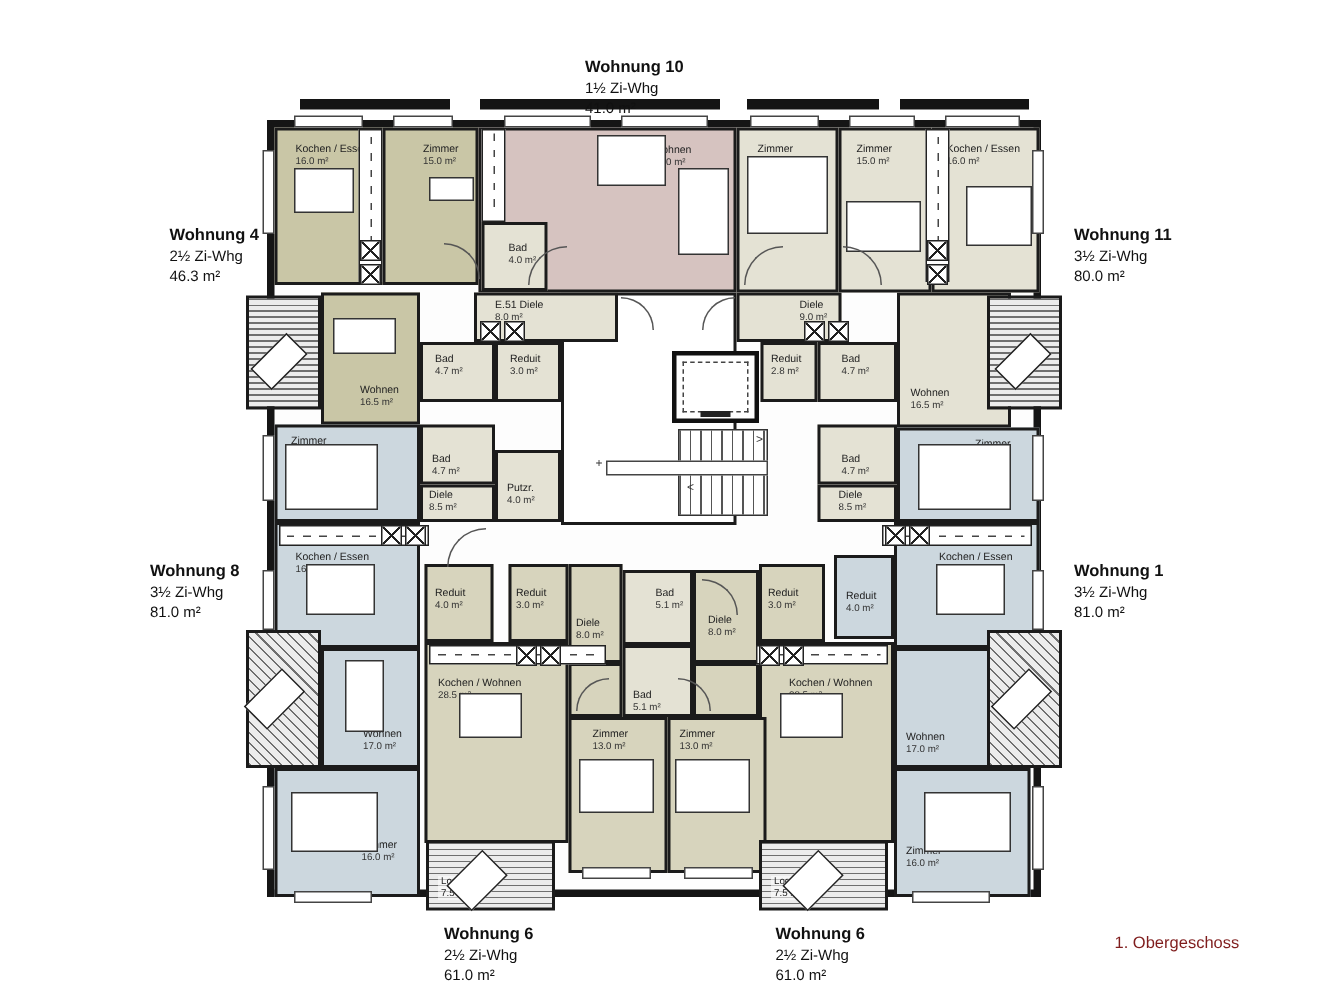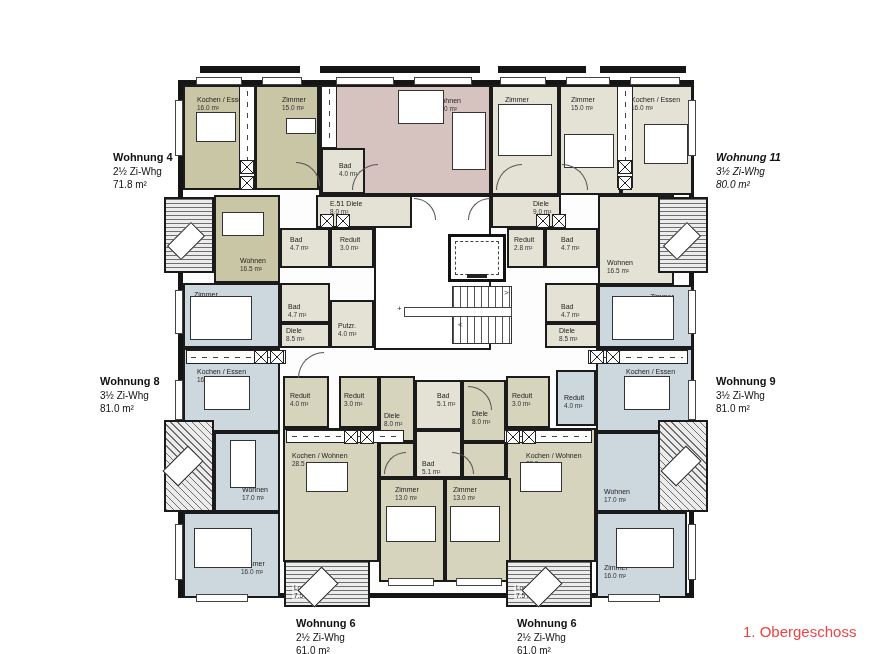--- a/index.html
+++ b/index.html
@@ -29,21 +29,21 @@
         border-top-left-radius:100%;}
   .stairs{position:absolute;border:1px solid #333;
         background:repeating-linear-gradient(90deg,#555 0 1px,transparent 1px 7px),#fff;}
   .landing{position:absolute;background:#fff;border:1px solid #444;}
   .lift{position:absolute;border:3px solid #111;background:#fff;}
   .liftcar{position:absolute;left:4px;top:4px;right:4px;bottom:4px;border:1px dashed #444;}
   .liftbar{position:absolute;left:30%;right:30%;bottom:1px;height:4px;background:#222;}
   .glyph{position:absolute;font-size:8px;color:#333;}
   .apt{position:absolute;font-size:10px;line-height:1.32;color:#111;white-space:nowrap;}
   .apt .nm{font-weight:bold;font-size:11px;}
-  .floor{position:absolute;font-size:15px;color:#ef4444;white-space:nowrap;}
+  .floor{position:absolute;font-size:11px;color:#7f1d1d;white-space:nowrap;}
 </style>
 </head>
 <body>
 
 <div id="plan">
   <div class="floor" style="left:743px;top:623px">1. Obergeschoss</div>
 <div class="outline" style="left: 178px; top: 80px; width: 516px; height: 518px;"></div>
     <div class="room" style="left: 183px; top: 85px; width: 72px; height: 105px; background: rgb(201, 198, 166);">
       <div class="rlabel" style="left: 12px; top: 9px;"><span class="name">Kochen / Essen</span><span class="area">16.0 m²</span></div>
     </div>
@@ -260,37 +260,42 @@
     <div class="door" style="left: 296px; top: 162px; width: 24px; height: 24px; transform: rotate(90deg);"></div>
     <div class="door" style="left: 496px; top: 164px; width: 26px; height: 26px; transform: rotate(0deg);"></div>
     <div class="door" style="left: 562px; top: 164px; width: 26px; height: 26px; transform: rotate(90deg);"></div>
     <div class="door" style="left: 298px; top: 352px; width: 26px; height: 26px; transform: rotate(0deg);"></div>
     <div class="door" style="left: 468px; top: 386px; width: 24px; height: 24px; transform: rotate(90deg);"></div>
     <div class="door" style="left: 384px; top: 452px; width: 22px; height: 22px; transform: rotate(0deg);"></div>
     <div class="door" style="left: 452px; top: 452px; width: 22px; height: 22px; transform: rotate(90deg);"></div>
     <div class="glyph" style="left: 397px; top: 304px;">+</div>
     <div class="glyph" style="left: 504px; top: 288px;">&gt;</div>
     <div class="glyph" style="left: 458px; top: 320px;">&lt;</div>
+    <div class="apt" style="left: 390px; top: 38px;">
+      <div class="nm">Wohnung 10</div>
+      <div>1½ Zi-Whg</div>
+      <div>41.0 m²</div>
+    </div>
     <div class="apt" style="left: 113px; top: 150px;">
       <div class="nm">Wohnung 4</div>
       <div>2½ Zi-Whg</div>
-      <div>71.8 m²</div>
-    </div>
-    <div class="apt" style="left: 716px; top: 150px; font-style: italic;">
+      <div>46.3 m²</div>
+    </div>
+    <div class="apt" style="left: 716px; top: 150px;">
       <div class="nm">Wohnung 11</div>
       <div>3½ Zi-Whg</div>
       <div>80.0 m²</div>
     </div>
     <div class="apt" style="left: 100px; top: 374px;">
       <div class="nm">Wohnung 8</div>
       <div>3½ Zi-Whg</div>
       <div>81.0 m²</div>
     </div>
     <div class="apt" style="left: 716px; top: 374px;">
-      <div class="nm">Wohnung 9</div>
+      <div class="nm">Wohnung 1</div>
       <div>3½ Zi-Whg</div>
       <div>81.0 m²</div>
     </div>
     <div class="apt" style="left: 296px; top: 616px;">
       <div class="nm">Wohnung 6</div>
       <div>2½ Zi-Whg</div>
       <div>61.0 m²</div>
     </div>
     <div class="apt" style="left: 517px; top: 616px;">
       <div class="nm">Wohnung 6</div>

